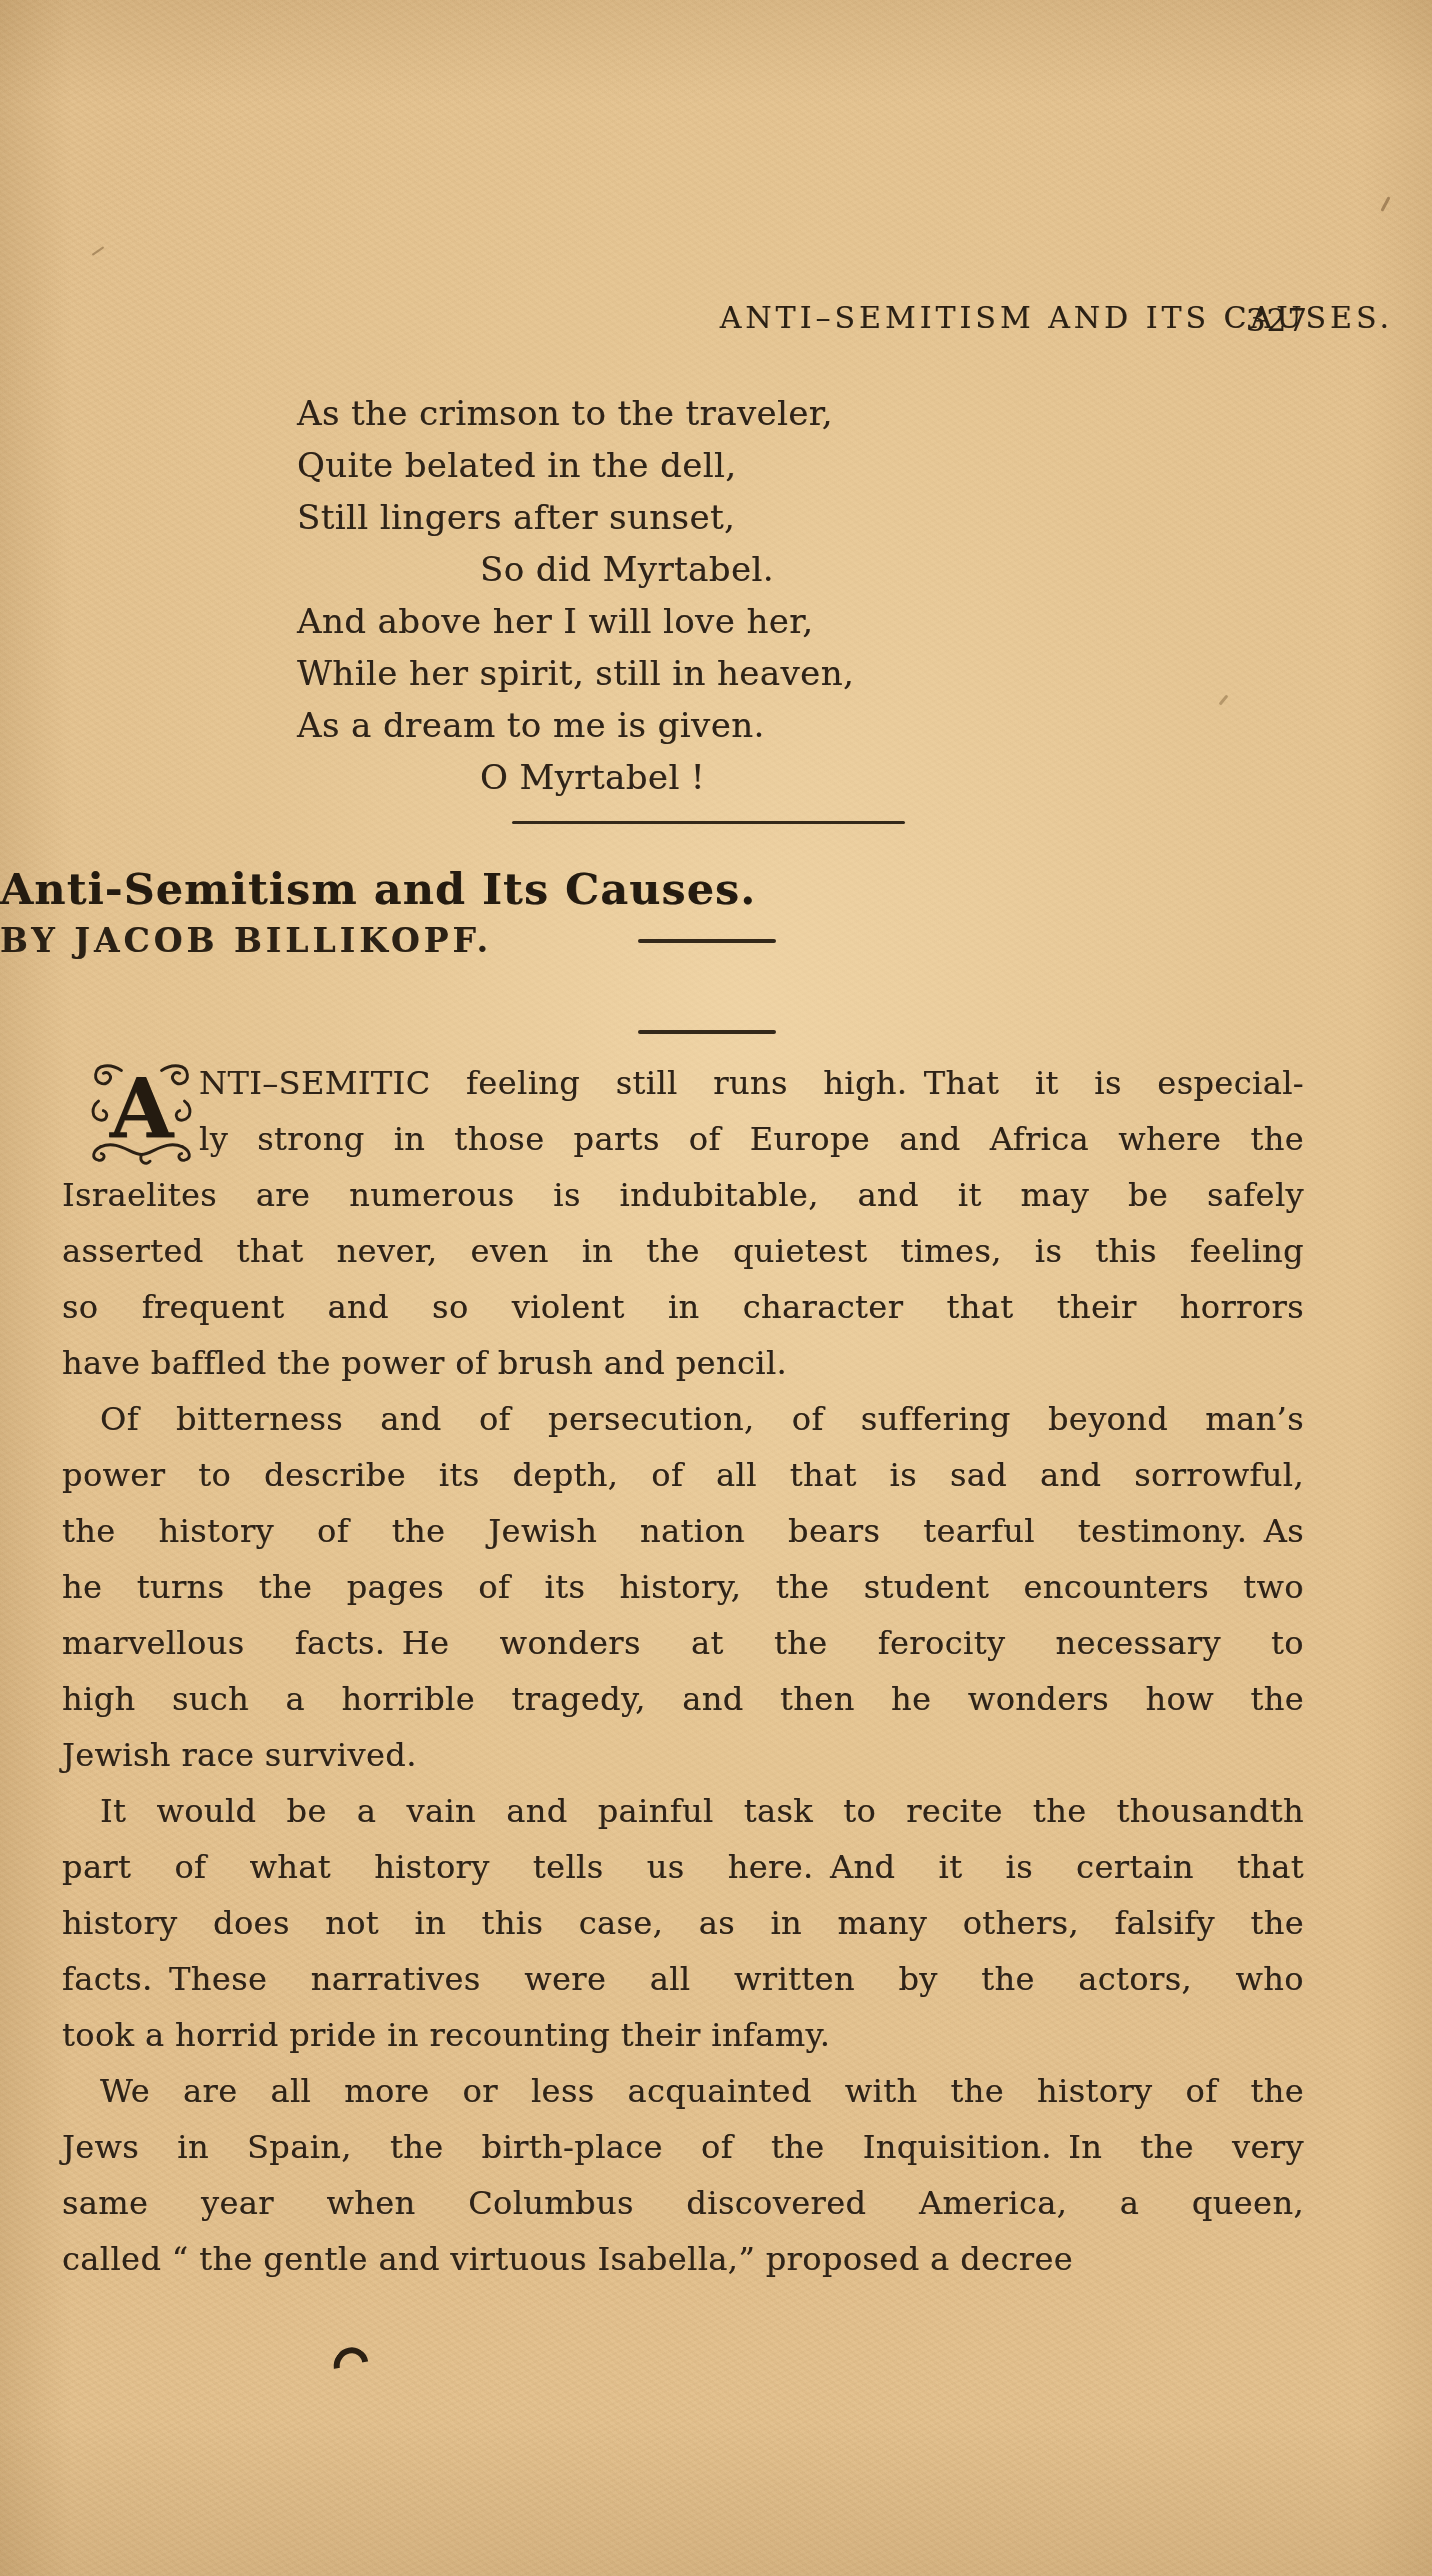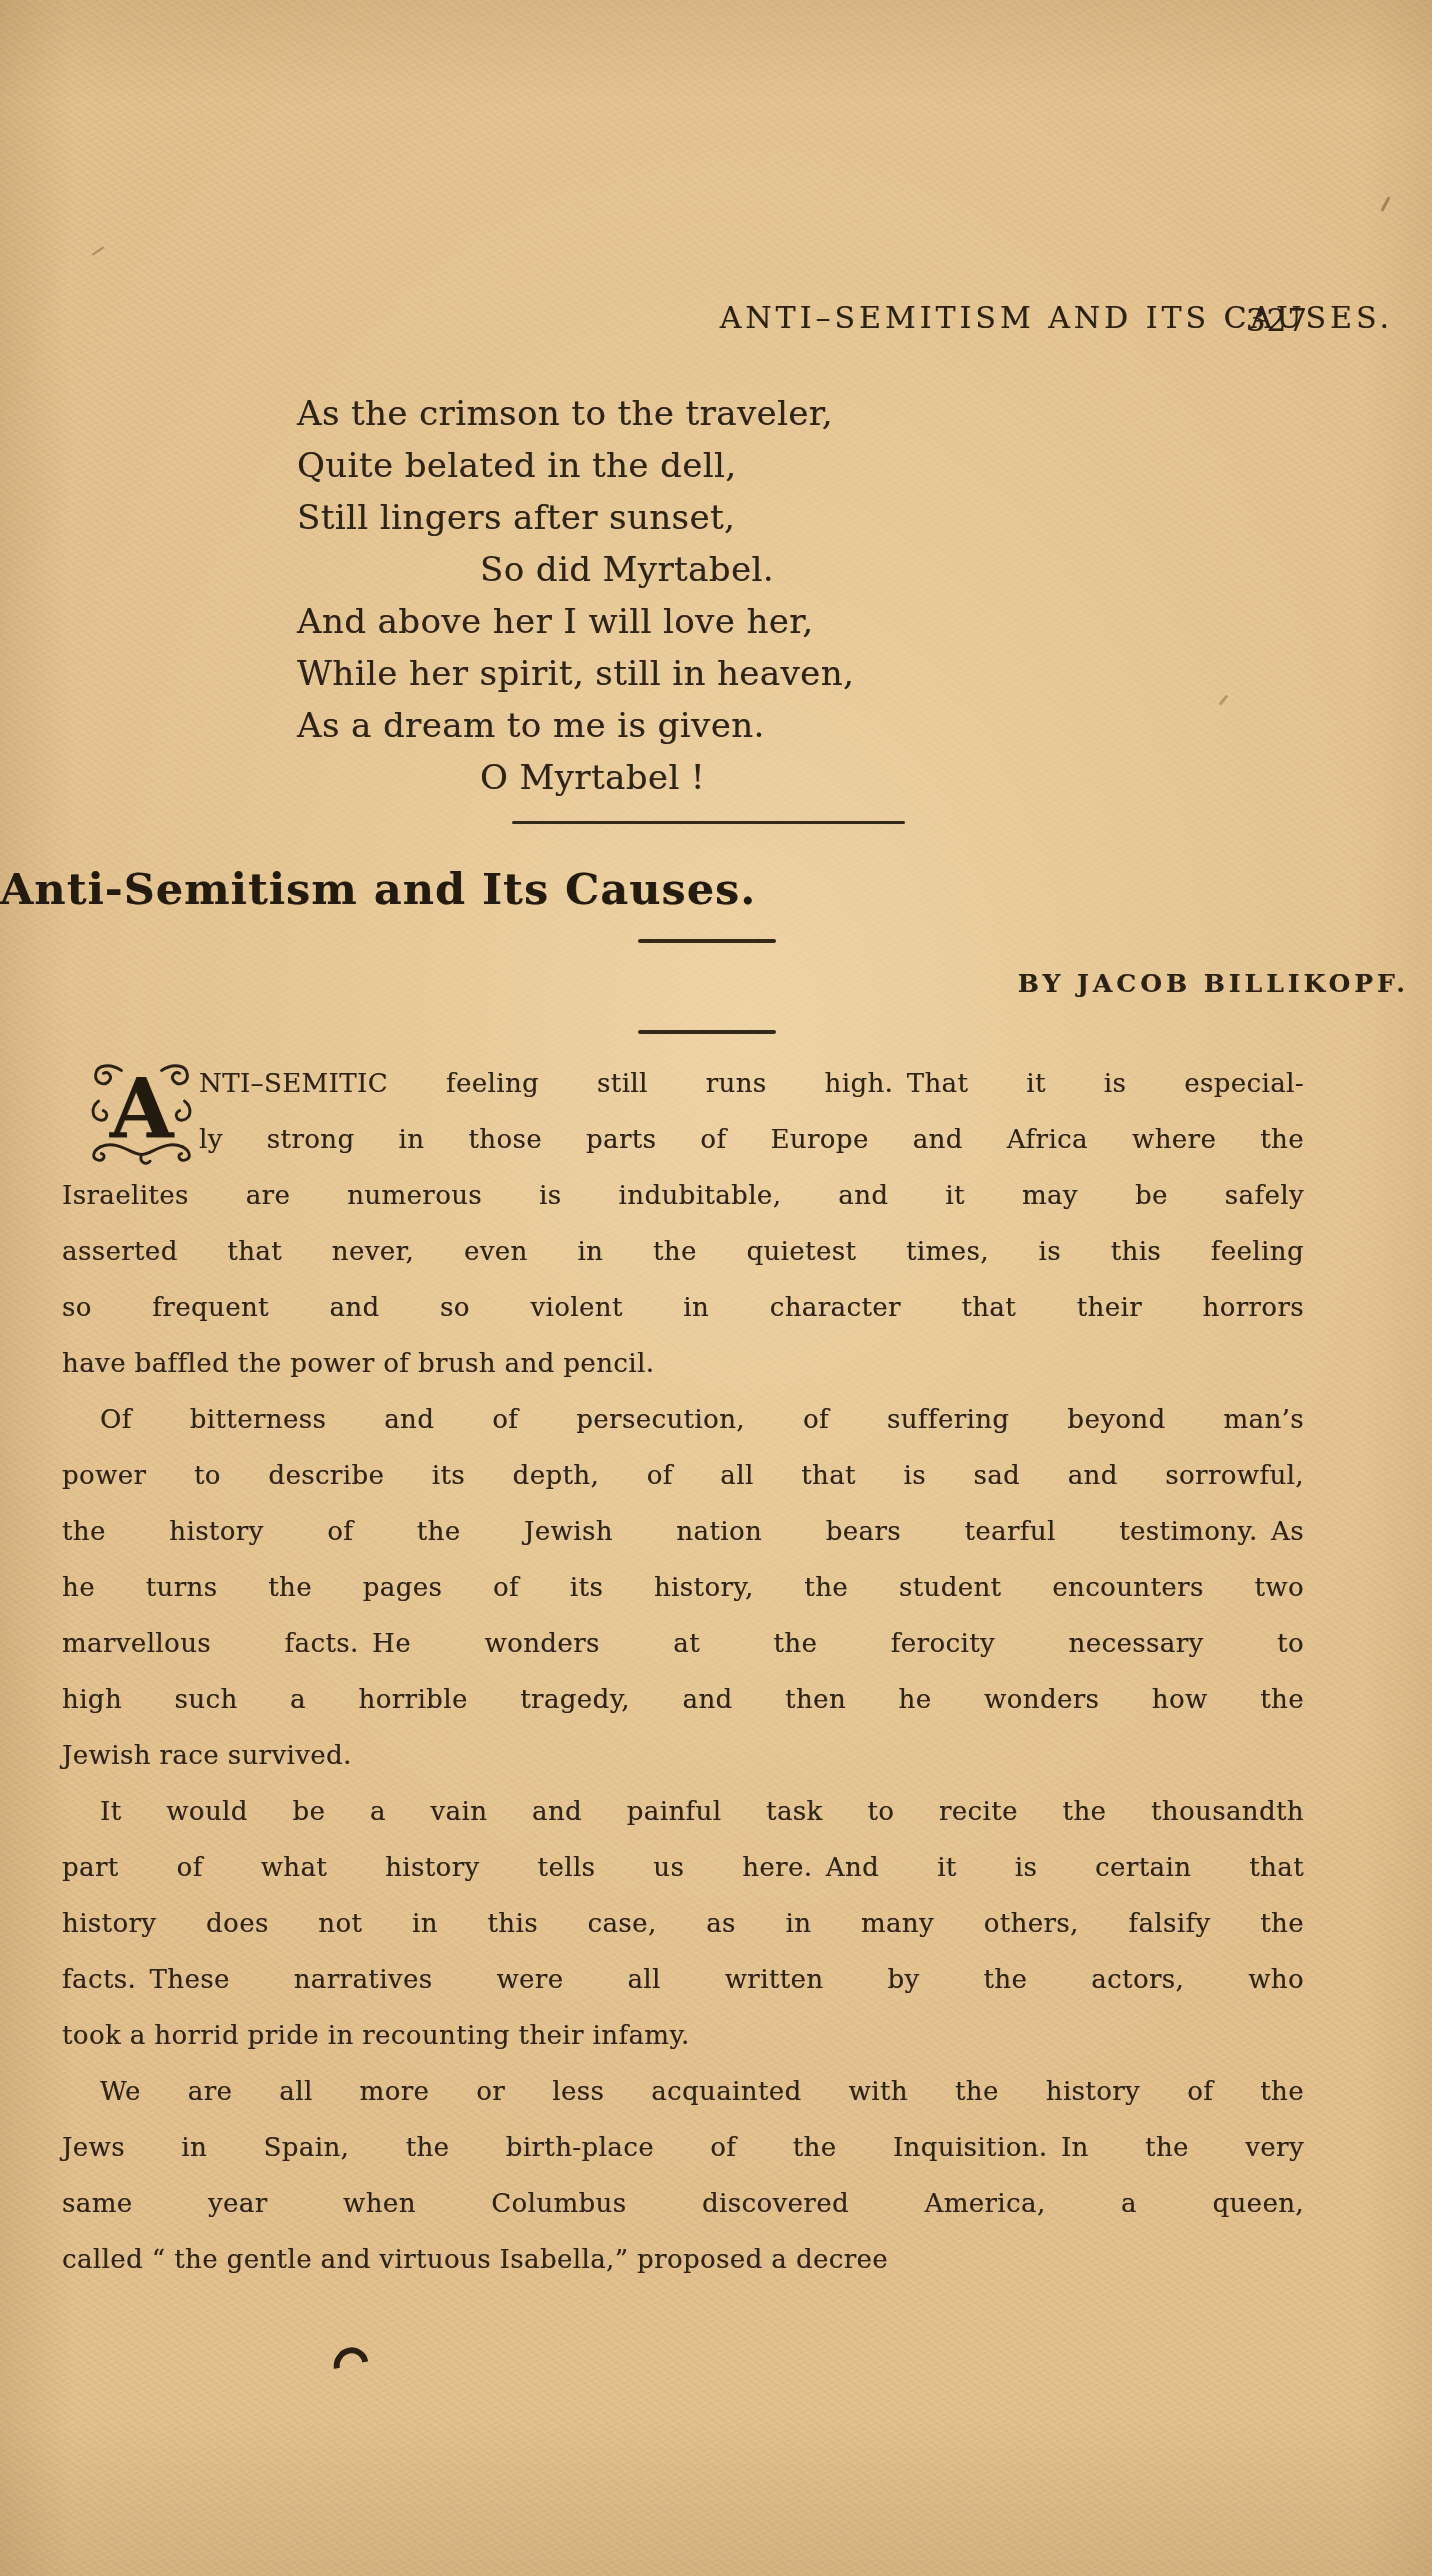--- a/index.html
+++ b/index.html
@@ -42,30 +42,30 @@
   .rule-2{top:939px;left:638px;width:138px;height:4px;}
   .rule-3{top:1030px;left:638px;width:138px;height:4px;}
 
   
   .article-title{
     position:absolute;top:864px;left:0;right:24px;
     text-align:left;font-size:43px;font-weight:bold;
     letter-spacing:1px;color:#241b10;
   }
   .byline{
-    position:absolute;top:969px;left:0;right:24px;
-    text-align:right;font-size:25px;font-weight:bold;
+    position:absolute;top:921px;left:0;right:24px;
+    text-align:left;font-size:33px;font-weight:bold;
     letter-spacing:4px;color:#2b2115;
   }
 
   
   .article-body{position:absolute;top:1055px;left:62px;width:1242px;}
   .para{margin:0;}
   .body-line{
-    font-size:26px;line-height:56px;letter-spacing:0.4px;
+    font-size:32px;line-height:56px;letter-spacing:0.4px;
     text-align:justify;text-align-last:justify;
     color:#2e2318;
   }
   .body-line.last{text-align:right;text-align-last:left;}
   .body-line.ind{text-indent:38px;}
   .body-line.dc{padding-left:137px;}
 
   
   .dropcap{position:absolute;top:1057px;left:89px;width:105px;height:111px;}
   .dropcap svg{width:100%;height:100%;}

